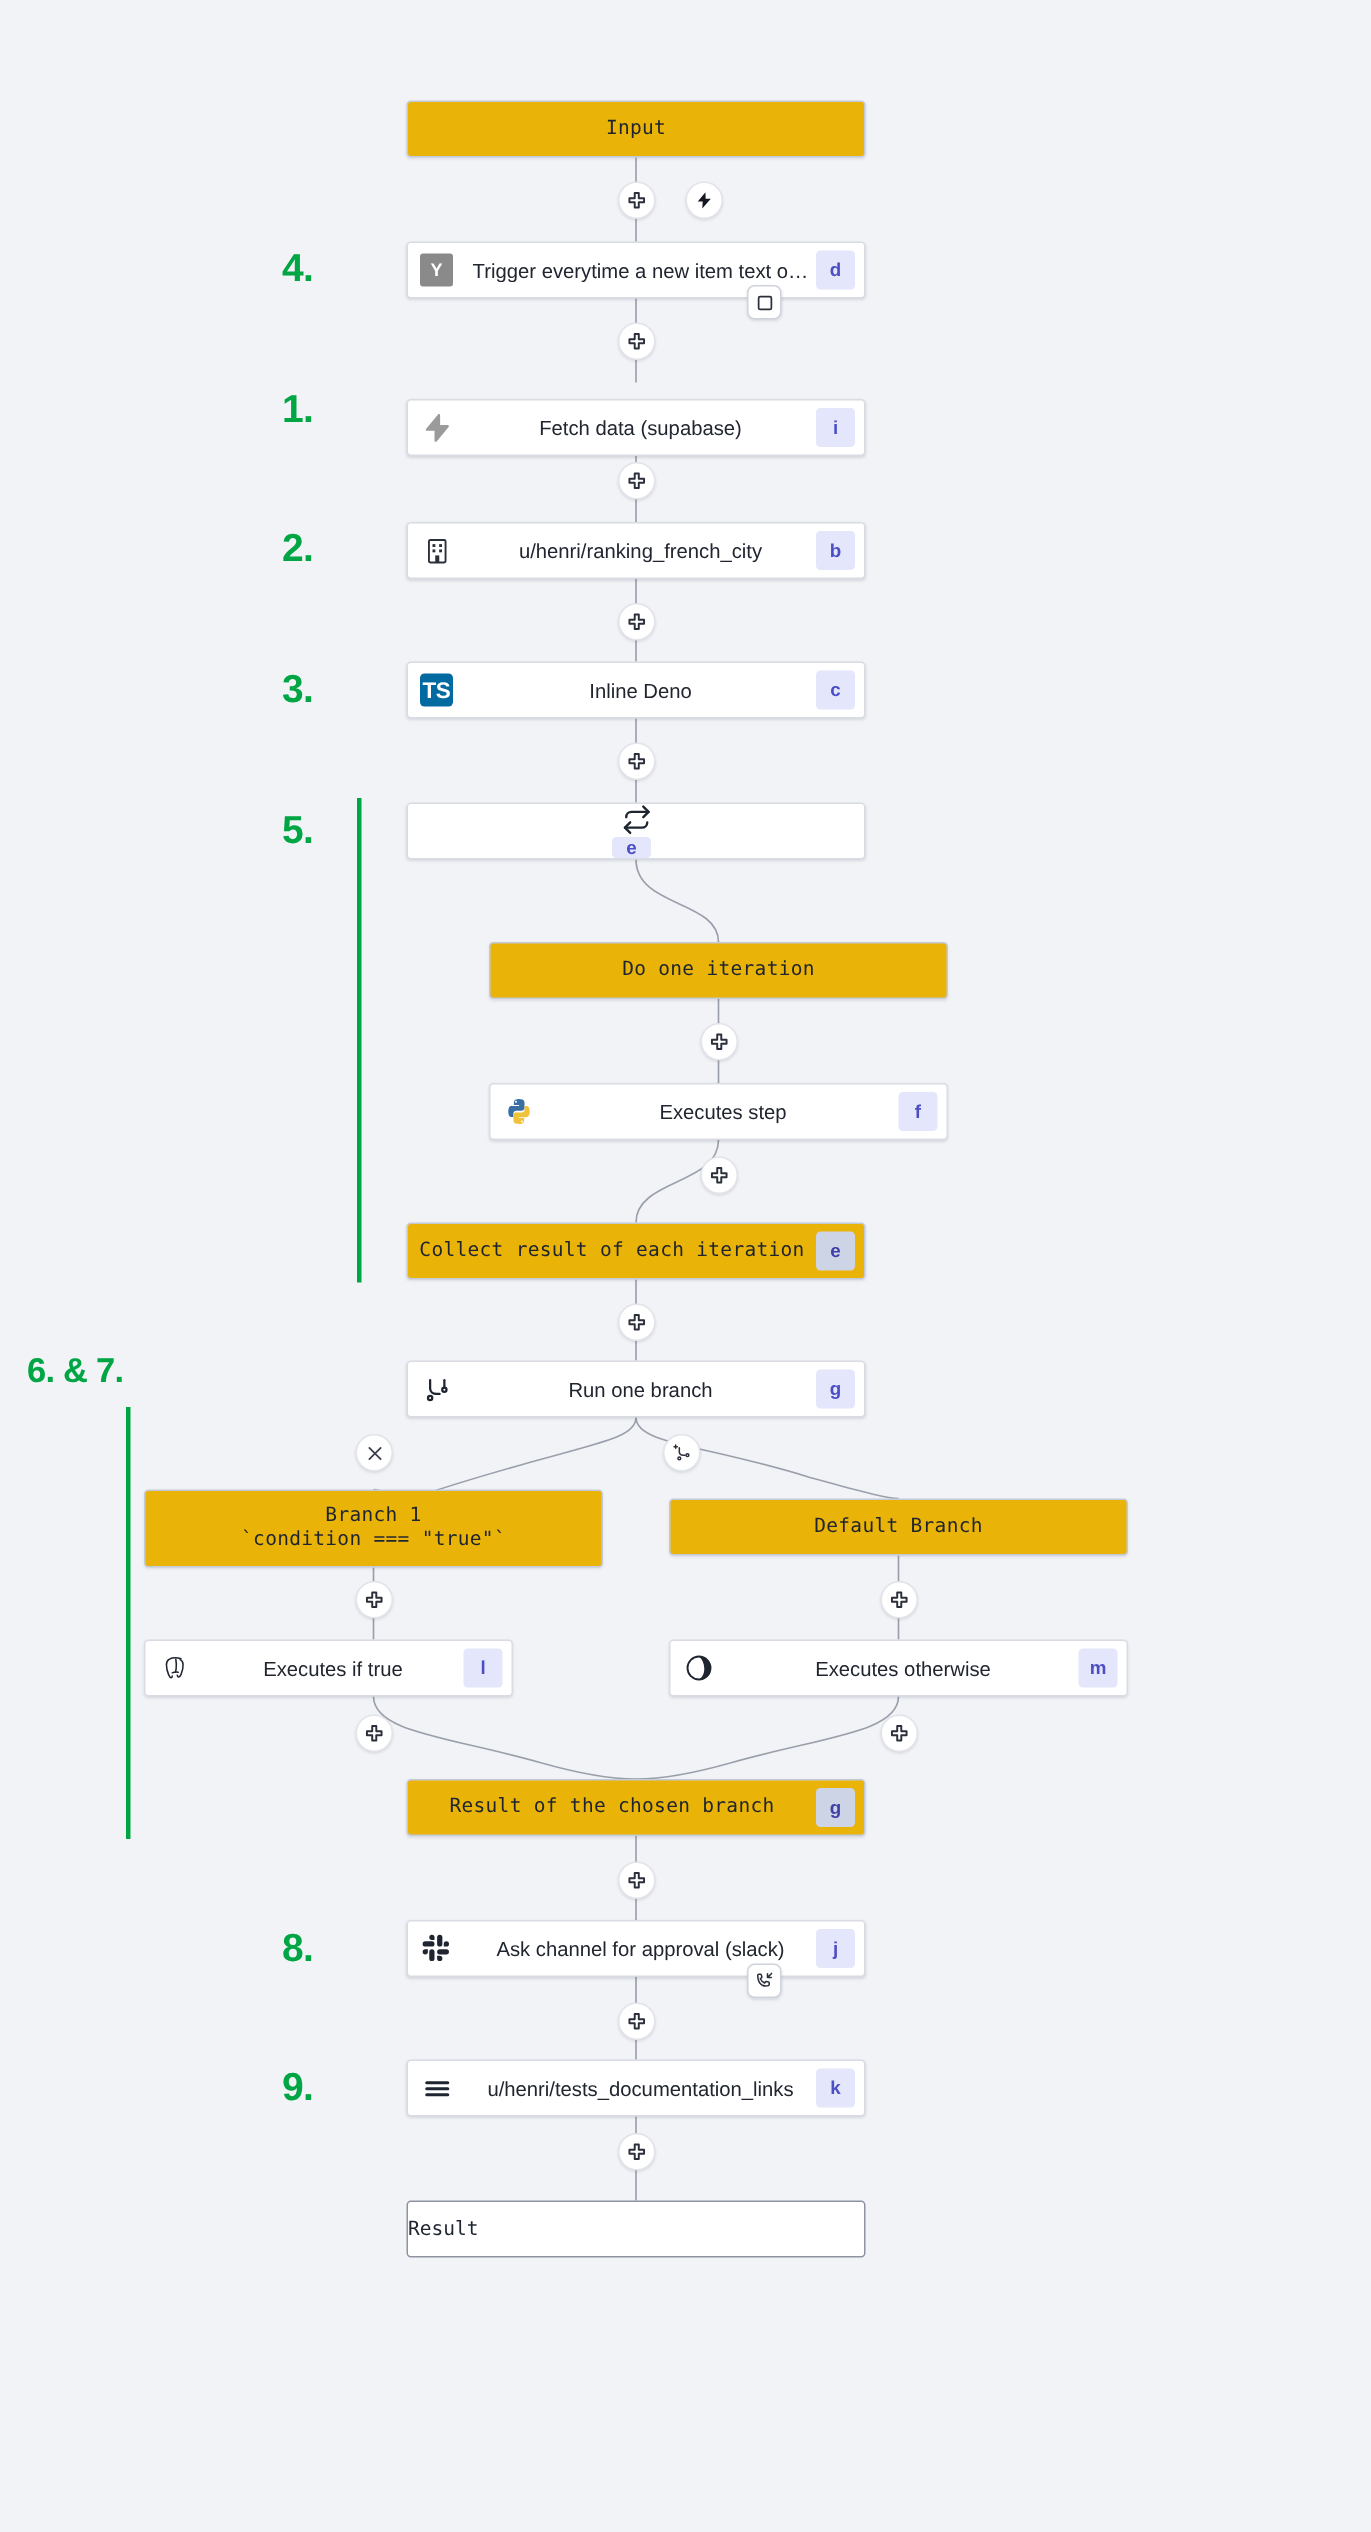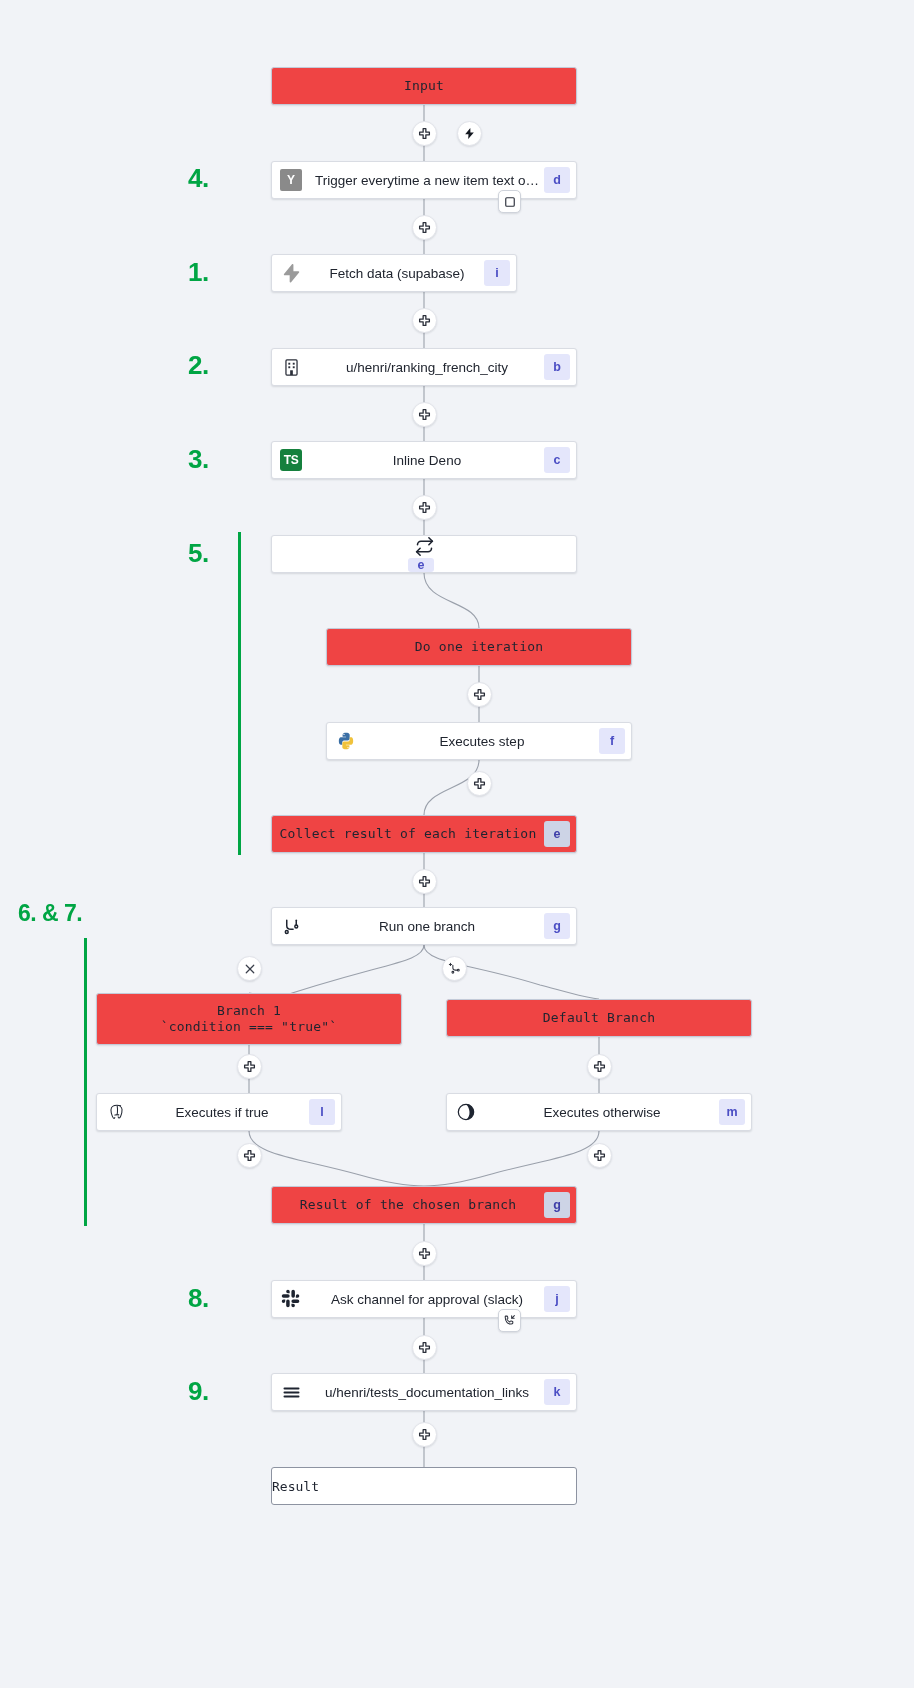--- a/index.html
+++ b/index.html
@@ -23,21 +23,21 @@
     z-index: 3;
   }
   
   .node.module {
     background: #ffffff;
     border: 1px solid #d9dce3;
     box-shadow: 0 1px 2px rgba(25,30,50,.13);
   }
   
   .node.virtual {
-    background: #ef4444;
+    background: #eab308;
     border: 1px solid #c3cad8;
     box-shadow: 0 1px 2px rgba(25,30,50,.10);
     justify-content: center;
   }
   .node.virtual .vlabel {
     font-family: "DejaVu Sans Mono", monospace;
     font-size: 13px;
     color: #1e2430;
     letter-spacing: .2px;
     text-align: center;
@@ -81,21 +81,21 @@
   .node.virtual .badge { background: #cdd4e6; color: #3f3fa8; }
 
   
   .sq-icon {
     width: 22px; height: 22px; border-radius: 3px;
     display: flex; align-items: center; justify-content: center;
     font-size: 12px; font-weight: 700; color: #fff;
     font-family: "Liberation Sans", sans-serif;
   }
   .sq-icon.hn { background: #8a8a8a; border-radius: 2px; }
-  .sq-icon.ts { background: #15803d; font-size: 12px; letter-spacing: -.3px; }
+  .sq-icon.ts { background: #0369a1; font-size: 15px; letter-spacing: -.3px; }
 
   
   .edge-btn {
     position: absolute;
     width: 25px; height: 25px;
     border-radius: 50%;
     background: #ffffff;
     border: 1px solid #e2e4ea;
     box-shadow: 0 1px 2px rgba(25,30,50,.12);
     display: flex; align-items: center; justify-content: center;
@@ -188,21 +188,21 @@
   </div>
 
   <div class="node module" style="left:271px; top:161px; width:306px;">
     <span class="ico">
       <span class="sq-icon hn">Y</span>
     </span>
     <span class="mlabel">Trigger everytime a new item text o…</span>
     <span class="badge">d</span>
   </div>
 
-  <div class="node module" style="left:271px; top:254px; width:246px;justify-content:flex-end;">
+  <div class="node module" style="left:271px; top:266px; width:306px;justify-content:flex-end;">
     <span class="ico">
       <svg width="20" height="20" viewBox="0 0 24 24">
         <path d="M13.2 1.5 3.6 13.1c-.5.6-.1 1.5.7 1.5h6.1v7.9c0 .9 1.1 1.3 1.7.6l9.6-11.6c.5-.6.1-1.5-.7-1.5h-6.1V2.1c0-.9-1.1-1.3-1.7-.6z" fill="#9b9b9b"></path>
       </svg>
     </span>
     <span class="mlabel">Fetch data (supabase)</span>
     <span class="badge">i</span>
   </div>
 
   <div class="node module" style="left:271px; top:348px; width:306px;">

